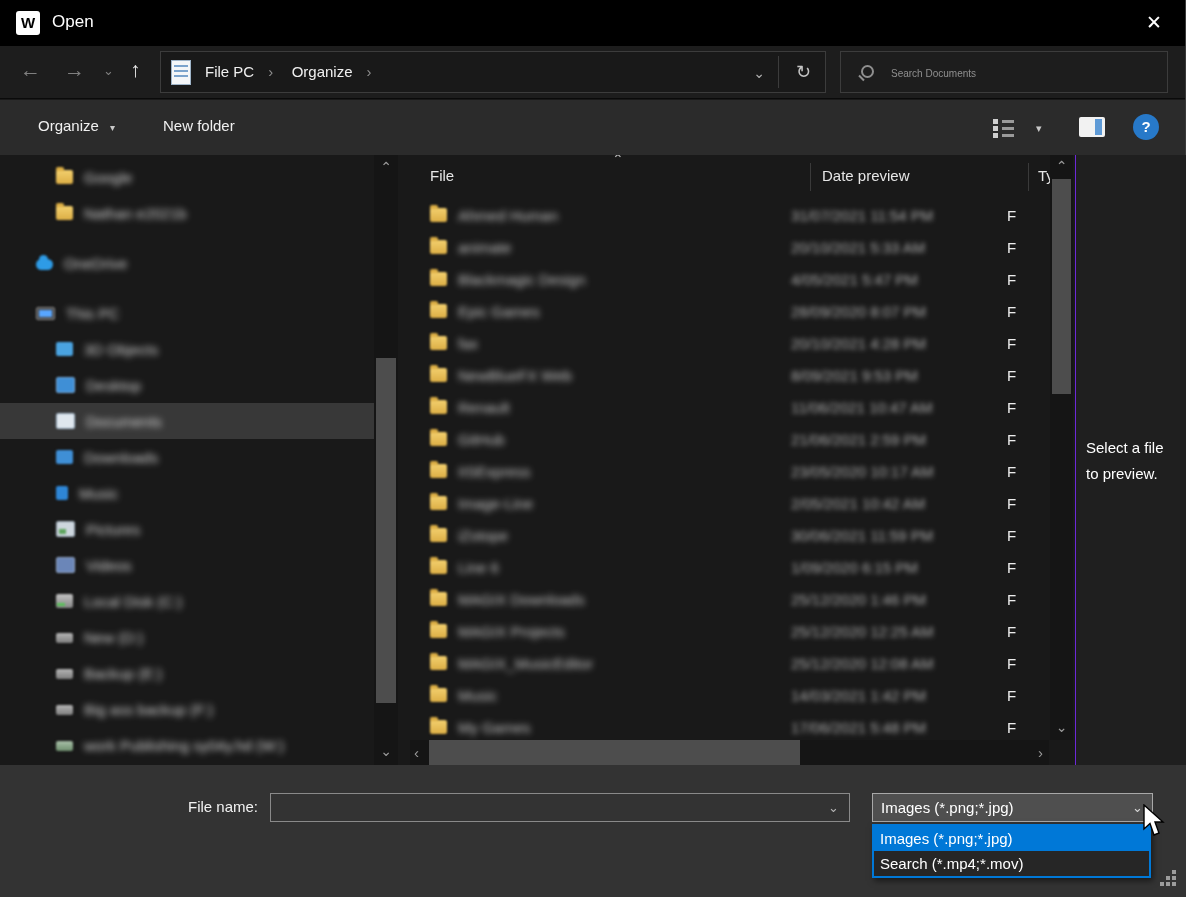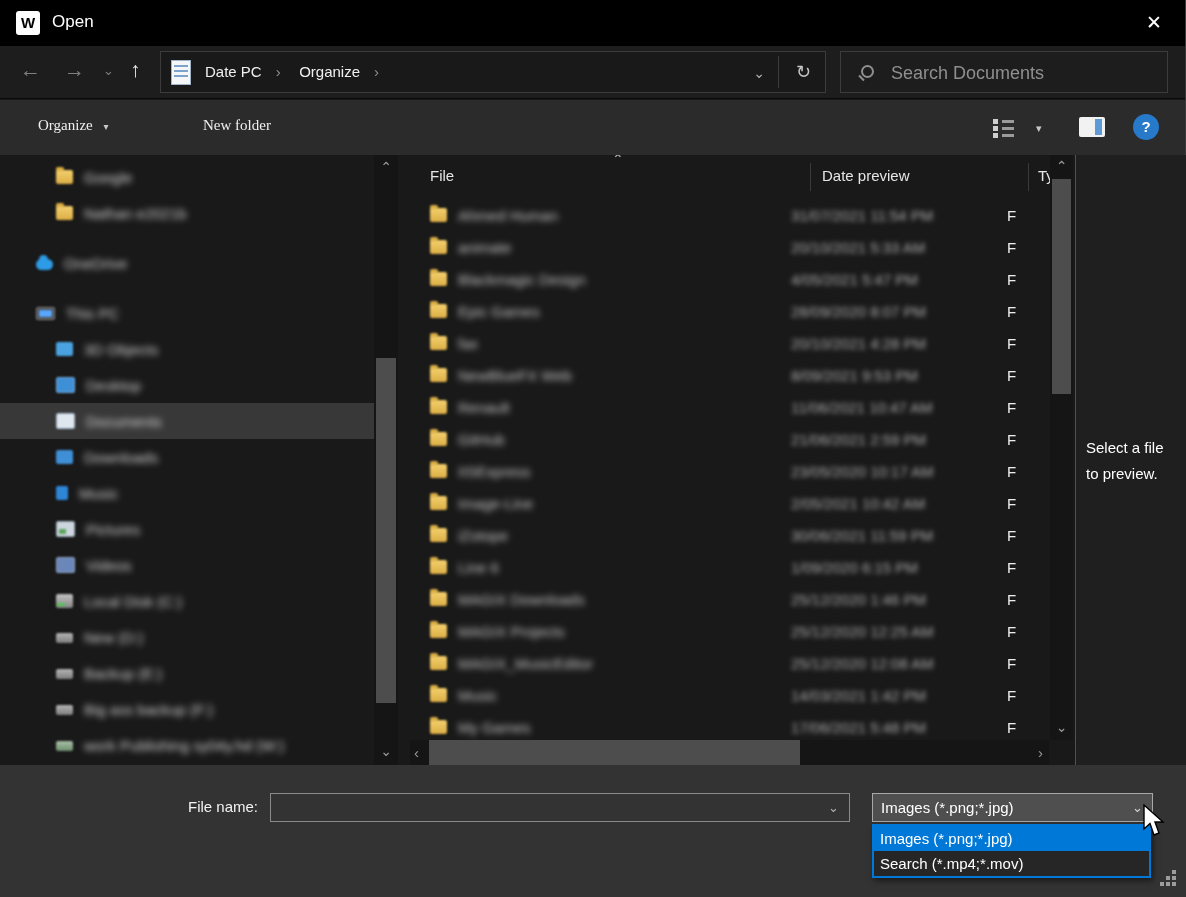--- a/index.html
+++ b/index.html
@@ -29,28 +29,28 @@
   .crumb{color:#f0f0f0;font-size:15px;margin-left:14px;white-space:nowrap;}
   .crumb::after{content:"›";color:#8f8f8f;margin-left:14px;font-size:15px;}
   .addr-chevron{position:absolute;right:60px;top:13px;color:#b0b0b0;font-size:14px;}
   .addr-divider{position:absolute;right:46px;top:4px;width:1px;height:32px;background:#3c3c3c;}
   .refresh{position:absolute;right:14px;top:9px;color:#c4c4c4;font-size:18px;}
   .searchbox{position:absolute;left:840px;top:5px;width:328px;height:42px;background:#1d1d1d;
     border:1px solid #3c3c3c;box-sizing:border-box;}
   .search-glyph{position:absolute;left:20px;top:13px;width:9px;height:9px;border:2px solid #8f8f8f;border-radius:50%;}
   .search-glyph::after{content:"";position:absolute;left:-5px;top:10px;width:7px;height:2px;background:#8f8f8f;transform:rotate(45deg);}
   .searchbox input{position:absolute;left:48px;top:0;width:270px;height:40px;background:transparent;border:none;outline:none;
-    color:#e8e8e8;font-size:18px;font-family:"Liberation Sans",sans-serif;}
+    color:#e8e8e8;font-size:10px;font-family:"Liberation Sans",sans-serif;}
   .searchbox input::placeholder{color:#8f8f8f;opacity:1;}
 
   
   .toolbar{position:absolute;left:0;top:100px;width:100%;height:55px;background:#2b2b2b;}
-  .tool-label{position:absolute;top:17px;color:#f0f0f0;font-size:15px;font-family:Liberation Serif, serif;}
+  .tool-label{position:absolute;top:17px;color:#f0f0f0;font-size:15px;}
   .organize{left:38px;} .organize .caret{color:#c8c8c8;font-size:10px;margin-left:7px;}
-  .newfolder{left:163px;margin-left:40px;}
+  .newfolder{left:163px;}
   .view-icon{position:absolute;left:993px;top:18px;width:22px;height:19px;}
   .view-icon::before{content:"";position:absolute;left:0;top:1px;width:5px;height:5px;background:#cfcfcf;
     box-shadow:0 7px #cfcfcf,0 14px #cfcfcf;}
   .view-icon::after{content:"";position:absolute;left:9px;top:2px;width:12px;height:3px;background:#9a9a9a;
     box-shadow:0 7px #9a9a9a,0 14px #9a9a9a;}
   .view-caret{position:absolute;left:1036px;top:22px;color:#c8c8c8;font-size:11px;}
   .pane-icon{position:absolute;left:1079px;top:17px;width:26px;height:20px;background:#f2f2f2;border-radius:2px;}
   .pane-icon::after{content:"";position:absolute;right:3px;top:2px;bottom:2px;width:7px;background:#5e9ad6;}
   .help-icon{position:absolute;left:1133px;top:14px;width:26px;height:26px;border-radius:50%;background:#2779c9;
     color:#fff;font-weight:bold;text-align:center;line-height:26px;font-size:15px;}
@@ -156,21 +156,21 @@
     <span class="nav-glyph g-back">←</span>
     <span class="nav-glyph g-fwd">→</span>
     <span class="nav-glyph g-navdrop">⌄</span>
     <span class="nav-glyph g-up">↑</span>
 
     <div class="addressbox">
       <span class="doc-icon"></span>
       <span>
         
       
-          <span class="crumb">Date PC</span>
+          <span class="crumb">File PC</span>
         
           <span class="crumb">Organize</span>
         </span>
       <span class="addr-chevron">⌄</span>
       <span class="addr-divider"></span>
       <span class="refresh">↻</span>
     </div>
 
     <div class="searchbox">
       <span class="search-glyph"></span>

